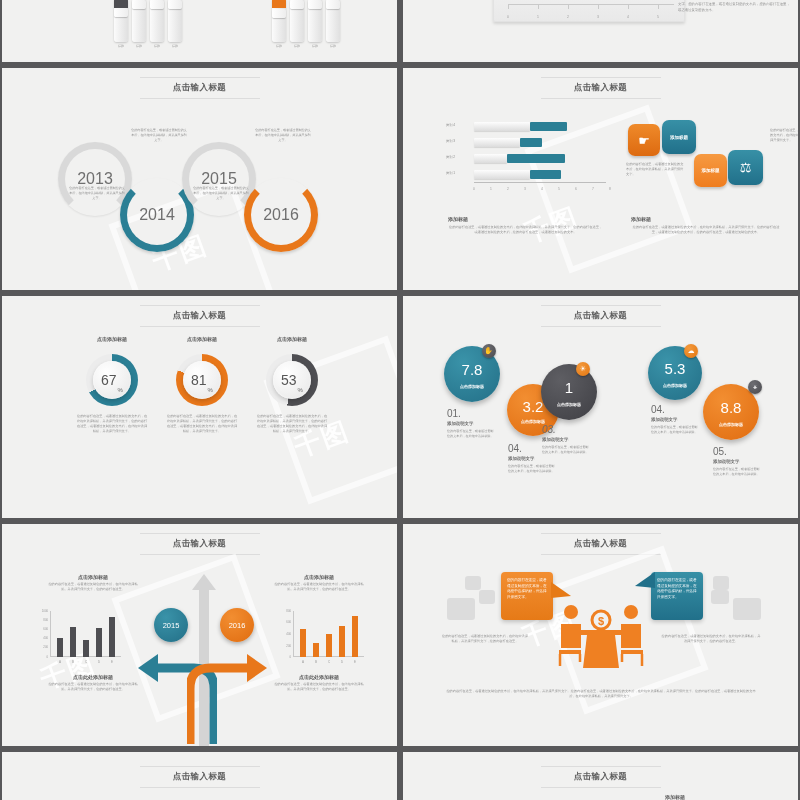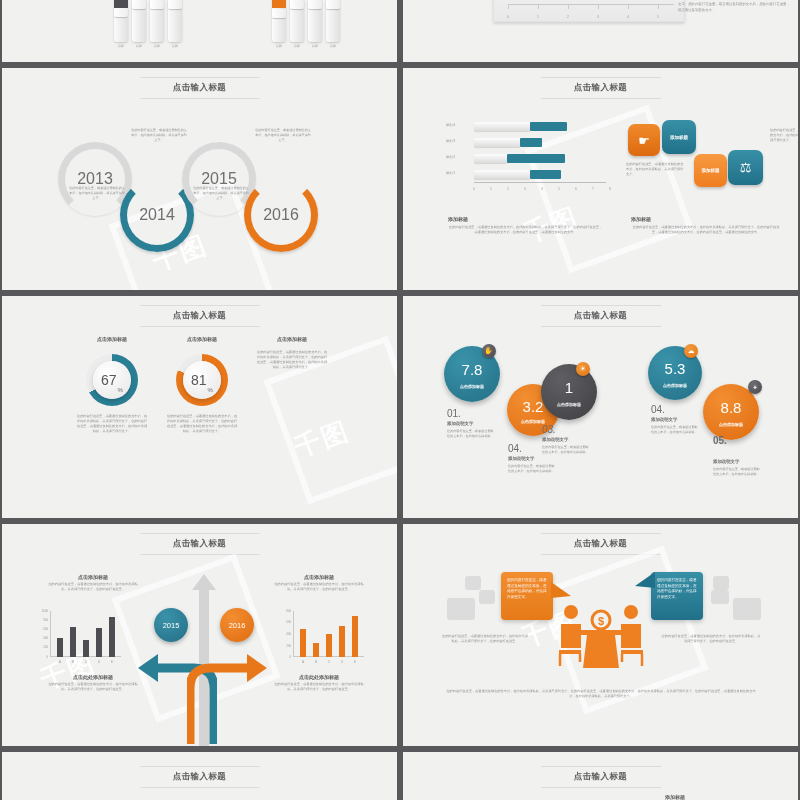--- a/index.html
+++ b/index.html
@@ -337,20 +337,26 @@
         <div class="inner">
           <span class="val">81</span>
           <span class="pct">%</span>
         </div>
       </div>
       <div class="tiny" style="margin:8px auto 0;width:72px;">您的内容打在这里，或者通过复制您的文本后，在此框中选择粘贴，并选择只保留文字，您的内容打在这里，或者通过复制您的文本后，在此框中选择粘贴，并选择只保留文字。</div>
     </div>
 
     <div class="gauge-col" style="left:235px;">
       <div class="sub">点击添加标题</div>
+      <div class="ring" style="background:conic-gradient(#4e4e52 0 53%, #ececec 53% 100%);">
+        <div class="inner">
+          <span class="val">53</span>
+          <span class="pct">%</span>
+        </div>
+      </div>
       <div class="tiny" style="margin:8px auto 0;width:72px;">您的内容打在这里，或者通过复制您的文本后，在此框中选择粘贴，并选择只保留文字，您的内容打在这里，或者通过复制您的文本后，在此框中选择粘贴，并选择只保留文字。</div>
     </div>
   </div>
 
   <div class="slide">
     <div class="title">
       <span class="rule top"></span>
       <span>点击输入标题</span>
       <span class="rule"></span>
     </div>
@@ -399,21 +405,21 @@
     <div class="blab" style="left:248px;top:121px;">添加说明文字</div>
     <div class="bdesc" style="left:248px;top:129px;">您的内容打在这里，或者通过复制您的文本后，在此框中选择粘贴。</div>
 
     <div class="bub" style="left:300px;top:88px;width:56px;height:56px;background:radial-gradient(circle at 35% 28%,#f28e31,#e06c10);">
       <div class="n">8.8</div>
       <div class="c">点击添加标题</div>
     </div>
     <div class="badge" style="left:345px;top:84px;background:radial-gradient(circle at 35% 30%,#6d6d72,#4a4a4e);">
         <span>⚹</span>
       </div>
-    <div class="bnum" style="left:310px;top:139px;font-weight:bold;">05.</div>
+    <div class="bnum" style="left:310px;top:150px;">05.</div>
     <div class="blab" style="left:310px;top:163px;">添加说明文字</div>
     <div class="bdesc" style="left:310px;top:171px;">您的内容打在这里，或者通过复制您的文本后，在此框中选择粘贴。</div>
   </div>
 
   <div class="slide">
     <div class="title">
       <span class="rule top"></span>
       <span>点击输入标题</span>
       <span class="rule"></span>
     </div>

